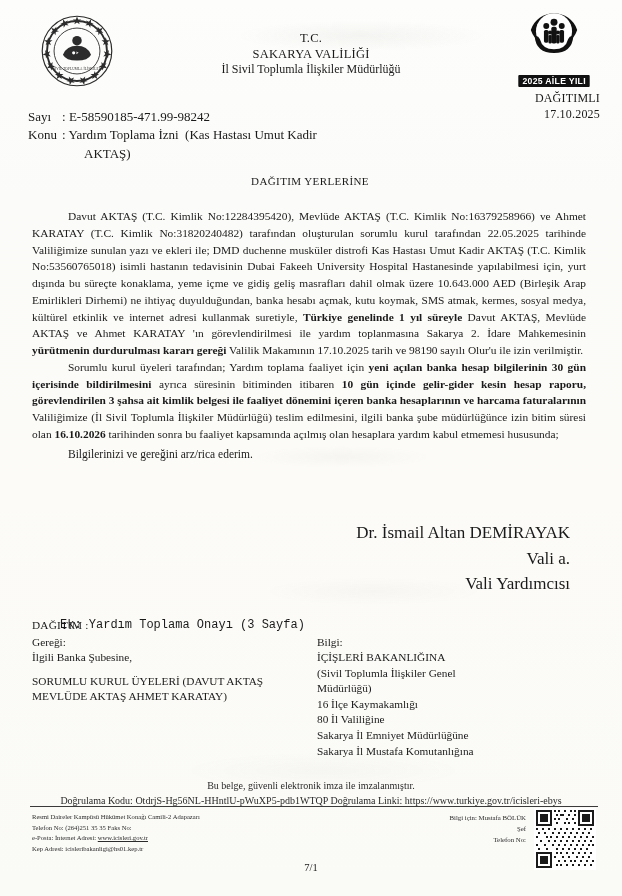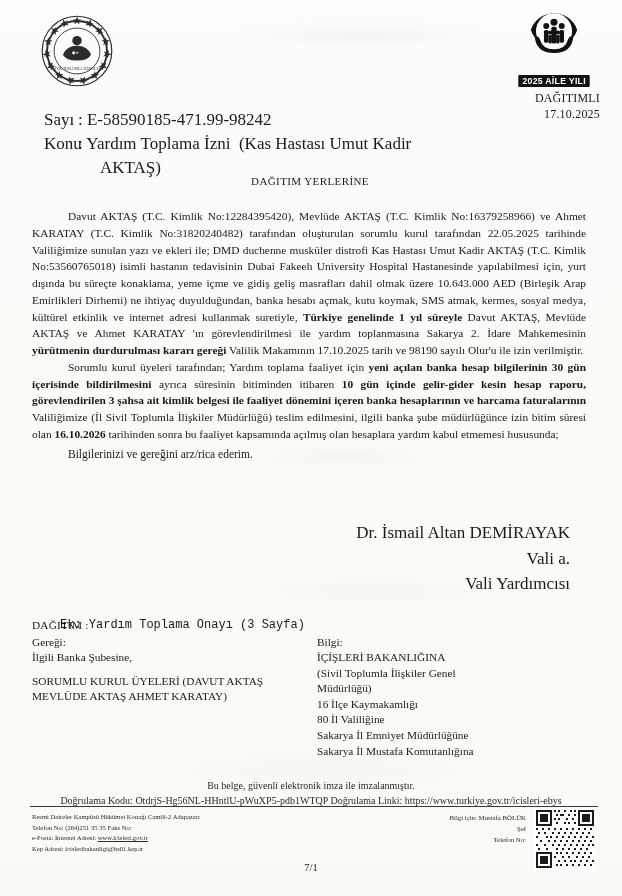--- a/index.html
+++ b/index.html
@@ -88,22 +88,22 @@
     right: 22px; top: 82px;
     text-align: right;
     font-size: 12px;
     line-height: 1.35;
     letter-spacing: .2px;
   }
 
   
   .meta {
     position: absolute;
-    left: 44px; top: 108px;
-    font-size: 17px;
+    left: 28px; top: 108px;
+    font-size: 13px;
     line-height: 1.42;
   }
   .meta-row { white-space: pre; }
   .meta-label { display: inline-block; width: 34px; }
   .meta-cont { padding-left: 56px; }
 
   
   .addressee {
     position: absolute;
     left: 0; right: 2px; top: 175px;
@@ -296,20 +296,25 @@
           <path d="M34 52 h32 v7 h-32 z" fill="#fff" opacity=".0"></path>
         </g>
         <g fill="#fff">
           <circle cx="45.5" cy="52.5" r="2.1"></circle>
           <path d="M48.6 50.6 l3.6 1.9 -3.6 1.9 1.1 -1.9 z"></path>
         </g>
         <text x="50" y="76" text-anchor="middle" font-size="4.6" fill="#2c2c2c" font-family="Liberation Serif, serif" letter-spacing=".2">SİVİL TOPLUMLA İLİŞKİLER</text>
       </svg>
     </div>
 
+    <div class="center-head">
+      <div class="l1">T.C.</div>
+      <div class="l2">SAKARYA VALİLİĞİ</div>
+      <div class="l3">İl Sivil Toplumla İlişkiler Müdürlüğü</div>
+    </div>
 
     <div class="seal-right">
       <svg class="aile-badge" viewBox="0 0 100 90" width="66" height="58">
         <path d="M50 6 a40 40 0 1 0 .01 0 z" fill="none"></path>
         <path d="M14 34 a38 38 0 0 1 72 0 a38 38 0 0 1 -72 0 z" fill="#111"></path>
         <path d="M22 36 a28 28 0 0 1 56 0 a28 28 0 0 1 -56 0 z" fill="#fff"></path>
 
         <path d="M20 44 q2 26 30 26 q28 0 30 -26 q-5 -2 -8 4 q-4 16 -22 16 q-18 0 -22 -16 q-3 -6 -8 -4 z" fill="#111"></path>
 
         <g fill="#111">

